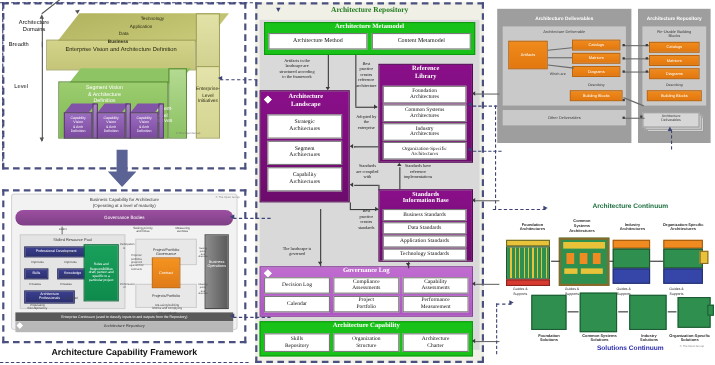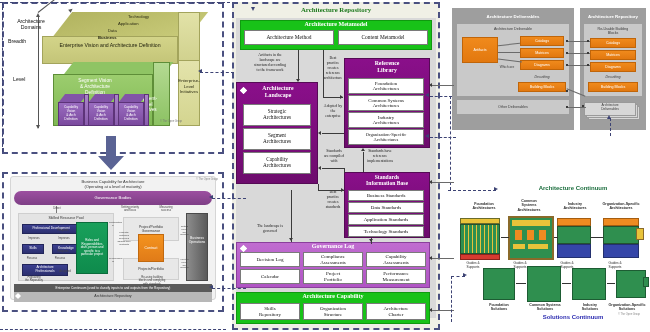--- a/index.html
+++ b/index.html
@@ -469,20 +469,21 @@
 policy and
 direction</div>
   <div class="mini-label" style="left:20px; top:276px; width:28px; white-space:pre-line;">Populating
 the Repository</div>
   <div class="mini-label" style="left:130px; top:276px; width:44px; white-space:pre-line;">Re-using building
 blocks and complying
 with standards</div>
   <div class="mini-label" style="left:109px; top:222px; width:8px; font-size:2.4px;">Participation in</div>
   <div class="mini-label" style="left:109px; top:258px; width:8px; font-size:2.4px;">Performance of</div>
 
+  <div id="cap-framework-caption">Architecture Capability Framework</div>
   <div class="diamond" style="left:16px; top:294px; width:4px; height:4px; background:#ffffff;"></div>
 
   <div class="abs" id="center-panel"></div>
   <div class="abs" id="center-shade"></div>
   <div id="center-title">Architecture Repository</div>
   <div class="arrowhead-d" style="left:251px; top:7px; border-top-color:#3d4374; border-left-width:2.6px; border-right-width:2.6px; border-top-width:4px;"></div>
 
   <div class="green-box" style="left:240px; top:20px; width:192px; height:30px;"></div>
   <div class="box-title abs" style="left:240px; top:21px; width:192px; font-size:6px;">Architecture Metamodel</div>
   <div class="white-chip abs" style="left:244px; top:30px; width:90px; height:15px; font-size:5.4px;">Architecture Method</div>

